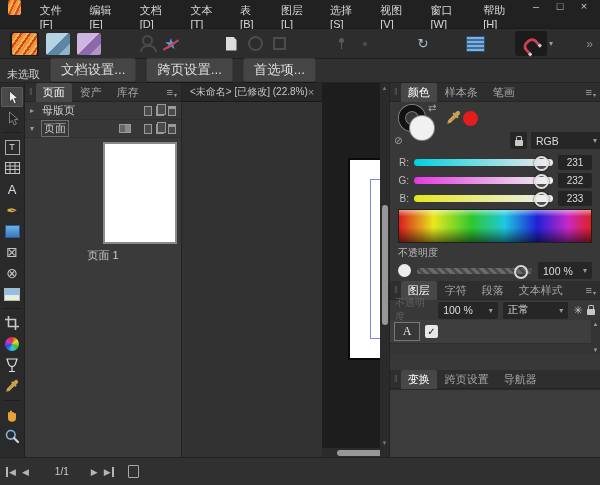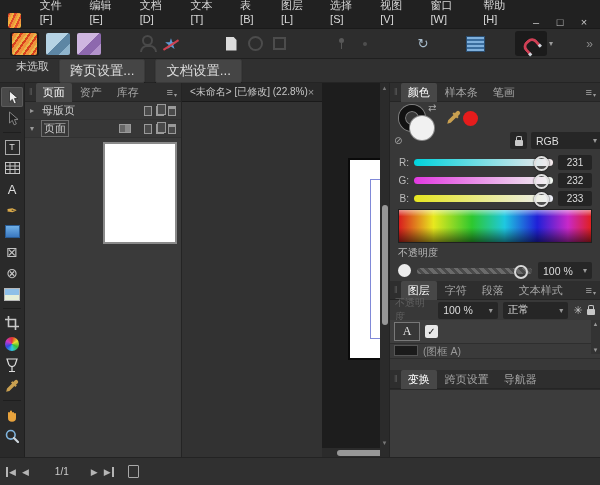--- a/index.html
+++ b/index.html
@@ -1,20 +1,20 @@
 <!DOCTYPE html>
 <html><head>
 <meta charset="utf-8">
 <style>
   html,body{margin:0;padding:0;background:#111}
   .app{position:relative;width:600px;height:485px;background:#323232;overflow:hidden;
        font-family:"Liberation Sans","DejaVu Sans",sans-serif;color:#ccc;font-size:11px;
        display:flex;flex-direction:column}
   
-  .titlebar{height:28px;background:#212121;display:flex;align-items:flex-end;border-bottom:1px solid #1a1a1a}
+  .titlebar{height:28px;background:#212121;display:flex;align-items:flex-start;border-bottom:1px solid #1a1a1a}
   .app-logo{width:15px;height:15px;margin:0 9px 0 8px;border-radius:2px;
             background:repeating-linear-gradient(115deg,#e04a2a 0 2px,#f0923c 2px 4px,#f2b23c 4px 6px)}
   .menu{padding:3px 10px;color:#d8d8d8;cursor:default}
   .wcs{margin-left:auto;display:flex;align-items:center;margin-right:4px}
   .wc{width:24px;text-align:center;color:#c8c8c8;font-size:11px}
   
   .toolbar{height:29px;background:#2d2d2d;display:flex;align-items:center;border-bottom:1px solid #1f1f1f;padding-left:10px}
   .tb-sel{background:#1b1b1b;border-radius:3px;padding:1px 2px;display:flex;align-items:center;justify-content:center}
   .persona{width:25px;height:22px;border-radius:2px}
   .p-pub{background:repeating-linear-gradient(125deg,#d8401e 0 2px,#f0923c 2px 5px,#e8b84a 5px 7px)}
@@ -32,21 +32,21 @@
   .i-pin::after{content:'';position:absolute;left:2px;top:5px;width:1px;height:6px;background:#585858}
   .i-dot{width:4px;height:4px;border-radius:50%;background:#4e4e4e}
   .i-rotate{font-size:13px;color:#a8bccc}
   .i-tablebtn{width:17px;height:14px;border:1px solid #2a4d70;background:repeating-linear-gradient(to bottom,#7fb0dc 0 2px,#3a6d9e 2px 4px)}
   .i-magnet{width:10px;height:10px;border:3px solid #d04055;border-bottom:none;border-radius:7px 7px 0 0;position:relative;transform:rotate(-42deg);margin-top:3px}
   .i-magnet::before,.i-magnet::after{content:'';position:absolute;bottom:-1px;width:3px;height:3px;background:#cdd4da}
   .i-magnet::before{left:-3px}.i-magnet::after{right:-3px}
   .caret{color:#9a9a9a;font-size:8px;margin-left:2px}
   .overflow{margin-left:auto;margin-right:7px;color:#8a8a8a;font-size:12px}
   
-  .contextbar{height:23px;background:#303030;display:flex;align-items:flex-start;gap:10px;padding-left:16px;border-bottom:1px solid #242424}
+  .contextbar{height:23px;background:#303030;display:flex;align-items:flex-end;gap:10px;padding-left:7px;border-bottom:1px solid #242424}
   .ctx-label{color:#cfcfcf}
   .ctx-btn{background:#454545;border:1px solid #3a3a3a;border-radius:2px;padding:2px 10px;color:#ddd;box-shadow:0 1px 1px rgba(0,0,0,.35)}
   
   .main{display:flex;flex:1;min-height:0}
   
   .toolscol{width:24px;background:#2a2a2a;border-right:1px solid #202020;display:flex;flex-direction:column;align-items:center;padding-top:4px}
   .tool{width:22px;height:20px;display:flex;align-items:center;justify-content:center;margin:0 0 1px 0}
   .tool.sel{background:#494949;box-shadow:inset 0 0 0 1px #5c5c5c;border-radius:2px}
   .tdiv{width:18px;height:1px;background:#1e1e1e;margin:3px 0 4px}
   .ic-frameT{display:flex;align-items:center;justify-content:center;width:13px;height:13px;border:1px solid #aaa;font-size:9px;color:#ddd}
@@ -223,22 +223,23 @@
       </div>
     <div class="tb-sel" style="margin-left:28px;width:28px;height:23px">
         <span class="i-magnet"></span>
       </div>
     <span class="caret">▾</span>
     <span class="overflow">»</span>
   </div>
 
   <div class="contextbar">
     <span class="ctx-label">未选取</span>
+    <button class="ctx-btn">文档设置...</button>
     <button class="ctx-btn">跨页设置...</button>
-    <button class="ctx-btn">文档设置...</button>
+    <button class="ctx-btn">首选项...</button>
   </div>
 
   <div class="main">
 
     <div class="toolscol">
       <div class="tool sel">
           <svg width="13" height="15" viewBox="0 0 13 15">
             <path d="M3.5 1 V12 L6.3 9.4 8.1 13.8 10.3 12.9 8.5 8.6 12 8.4 Z" fill="#ececec" stroke="#2a2a2a" stroke-width=".8"></path>
           </svg>
         </div>
@@ -334,20 +335,21 @@
         <span class="lbl-sel">页面</span>
         <span class="sp"></span>
         <span class="mi mi-book"></span>
         <span style="width:5px"></span>
         <span class="mi mi-page"></span>
         <span class="mi mi-dup"></span>
         <span class="mi mi-trash"></span>
       </div>
       <div class="thumbarea">
         <div class="pthumb"></div>
+        <div class="plabel">页面 1</div>
       </div>
     </div>
 
     <div class="docarea">
       <div class="doctab">
         <span>&lt;未命名&gt; [已修改] (22.8%)</span>
         <span class="close">×</span>
       </div>
       <div class="canvas">
         <div class="page">
@@ -454,24 +456,20 @@
             <span class="caret">▾</span>
           </div>
           <span class="i-gear">✳</span>
           <span class="i-lock"></span>
         </div>
         <div class="lrows">
           <div class="lrow">
             <div class="lthumb">A</div>
             <span class="lcheck">✓</span>
           </div>
-          <div class="lrow lrow2">
-            <div class="lthumb2"></div>
-            <span class="lname dim">(图框 A)</span>
-          </div>
           <div class="lscroll">
             <span>▲</span>
             <span>▼</span>
           </div>
         </div>
       </div>
 
       <div class="phead">
         <span class="phandle">‖</span>
         <span class="ptab act">变换</span>

